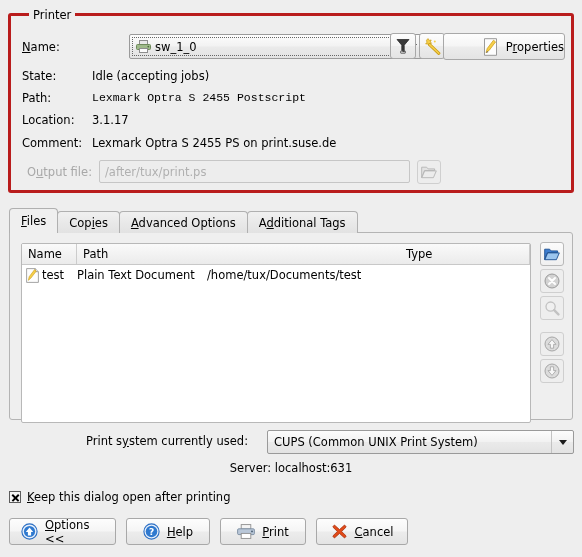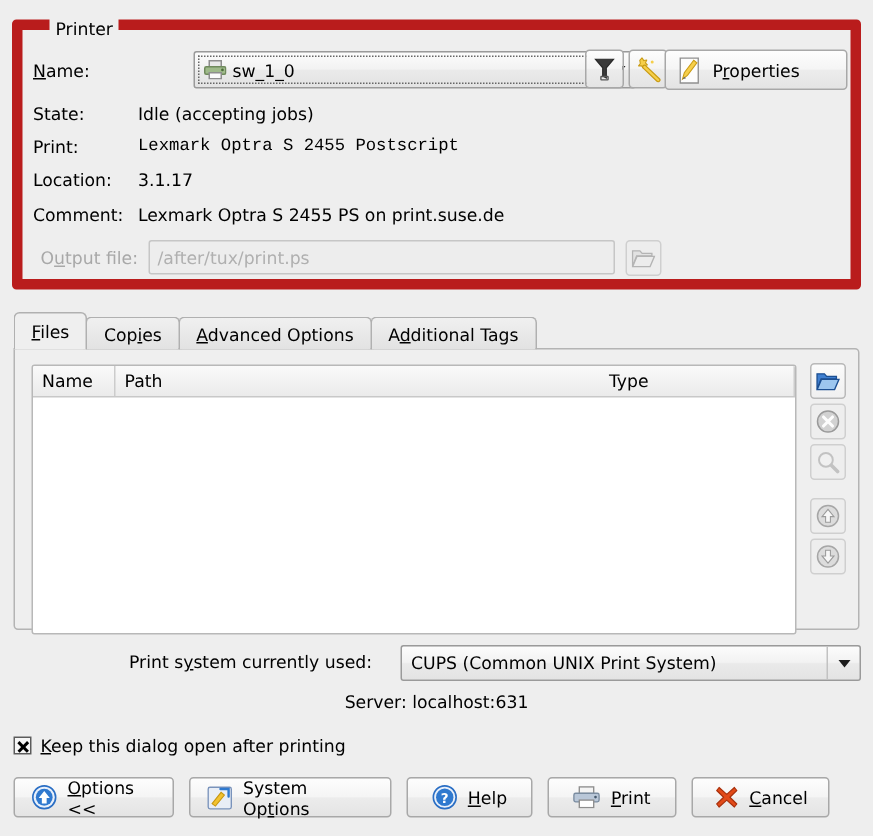--- a/index.html
+++ b/index.html
@@ -19,21 +19,21 @@
   }
   .u { text-decoration: underline; }
 
   
   .groupbox {
     position: absolute;
     left: 8px;
     top: 13px;
     width: 566px;
     height: 180px;
-    border: 7px solid #b91c1c;
+    border: 3px solid #b91c1c;
     border-radius: 3px;
     box-sizing: border-box;
   }
   .groupbox-title {
     position: absolute;
     left: 18px;
     top: -8px;
     background: #eeeeee;
     padding: 0 4px;
     font-size: 11.5px;
@@ -116,21 +116,21 @@
     color: #000;
     font-family: inherit;
   }
 
   .btn-properties {
     position: absolute;
     left: 443px;
     top: 33px;
     width: 122px;
     height: 27px;
-    justify-content: flex-start;
+    justify-content: flex-end;
     padding-left: 7px;
   }
 
   
   .outfile-input {
     position: absolute;
     left: 99px;
     top: 160px;
     width: 311px;
     height: 23px;
@@ -400,21 +400,21 @@
       <path d="M4 14.8 L5.2 10.5 L11.5 2.2 L13.6 3.9 L7.3 12.2 Z" fill="#f6cf4a" stroke="#c99b14" stroke-width="0.7"></path>
       <path d="M4 14.8 L5.2 13.1 L6.4 14.2 Z" fill="#6a6a6a"></path>
     </svg>
   </span>
   <span>P<span class="u">r</span>operties</span>
 </div>
 
 <div class="row lbl" style="left:22px; top:69px;">State:</div>
 <div class="row lbl" style="left:92px; top:69px;">Idle (accepting jobs)</div>
 
-<div class="row lbl" style="left:22px; top:91px;">Print:</div>
+<div class="row lbl" style="left:22px; top:91px;">Path:</div>
 <div class="row lbl" style="left:92px; top:91px;font-family:Liberation Mono, monospace;">Lexmark Optra S 2455 Postscript</div>
 
 <div class="row lbl" style="left:22px; top:113px;">Location:</div>
 <div class="row lbl" style="left:92px; top:113px;">3.1.17</div>
 
 <div class="row lbl" style="left:22px; top:136px;">Comment:</div>
 <div class="row lbl" style="left:92px; top:136px;">Lexmark Optra S 2455 PS on print.suse.de</div>
 
 <div class="row lbl disabled" style="left:27px; top:165px;">O<span class="u">u</span>tput file:</div>
 <div class="outfile-input" title="/home/tux/print.ps">
@@ -444,20 +444,34 @@
     </div>
 </div>
 
 <div class="tabpanel">
 
   <div class="listview">
     <div class="lv-header">
       <div class="lv-th c-name">Name</div>
       <div class="lv-th c-path">Path</div>
       <div class="lv-th c-type">Type</div>
+    </div>
+    <div class="lv-row">
+      <div class="lv-cell c-name">
+        <span class="ico">
+          <svg width="13" height="15" viewBox="0 0 13 15">
+            <path d="M0.6 0.6 H9.2 L12.4 3.7 V14.4 H0.6 Z" fill="#fdfdfd" stroke="#9a9a9a" stroke-width="0.9"></path>
+            <path d="M9.2 0.6 V3.7 H12.4" fill="#e4e4e4" stroke="#9a9a9a" stroke-width="0.9"></path>
+            <path d="M2.4 12.3 L3.2 8.7 L8.6 1.6 L10.3 3.0 L4.9 10.1 Z" fill="#f6cf4a" stroke="#c99b14" stroke-width="0.6"></path>
+          </svg>
+        </span>
+        <span>test</span>
+      </div>
+      <div class="lv-cell c-type">Plain Text Document</div>
+      <div class="lv-cell c-path">/home/tux/Documents/test</div>
     </div>
   </div>
 
   <div class="side-tools">
     <div class="side-btn">
       <span class="ico">
         <svg width="16" height="14" viewBox="0 0 16 14">
           <path d="M0.7 12.6 V2.2 H5.6 L7.1 3.9 H13.6 V5.6 H3.4 L0.7 12.6 Z" fill="#3f7fd0" stroke="#1c4f92" stroke-width="0.9"></path>
           <path d="M0.8 12.7 L3.7 5.9 H15.3 L12.4 12.7 Z" fill="#9cc6ef" stroke="#1c4f92" stroke-width="0.9"></path>
         </svg>
@@ -519,30 +533,20 @@
     <span class="ico">
       <svg width="17" height="17" viewBox="0 0 17 17">
         <circle cx="8.5" cy="8.5" r="7.6" fill="#e8f0fb" stroke="#2a6ec4" stroke-width="1.1"></circle>
         <circle cx="8.5" cy="8.5" r="5.6" fill="#2f79cf"></circle>
         <path d="M8.5 4.4 L12.2 9.0 H10.1 V12.6 H6.9 V9.0 H4.8 Z" fill="#ffffff"></path>
       </svg>
     </span>
     <span><span class="u">O</span>ptions &lt;&lt;</span>
   </div>
 
-  <div class="btn btn-bottom" style="width:135px;">
-    <span class="ico">
-      <svg width="17" height="16" viewBox="0 0 17 16">
-        <rect x="0.8" y="0.8" width="15.4" height="14.4" rx="1.2" fill="#e9eef6" stroke="#7a93bb" stroke-width="0.9"></rect>
-        <path d="M3.4 11.8 L9.4 4.2 L11.6 6.0 L5.6 13.4 Z" fill="#f2c230" stroke="#c7960f" stroke-width="0.7"></path>
-        <path d="M9.0 2.0 L14.4 2.0 L14.4 7.0" fill="none" stroke="#2f79cf" stroke-width="1.6" stroke-linecap="round"></path>
-      </svg>
-    </span>
-    <span>System Op<span class="u">t</span>ions</span>
-  </div>
 
   <div class="btn btn-bottom" style="width:84px;">
     <span class="ico">
       <svg width="17" height="17" viewBox="0 0 17 17">
         <circle cx="8.5" cy="8.5" r="7.6" fill="#e8f0fb" stroke="#2a6ec4" stroke-width="1.1"></circle>
         <circle cx="8.5" cy="8.5" r="5.8" fill="#2f79cf"></circle>
         <text x="8.5" y="12.2" font-family="DejaVu Sans, sans-serif" font-size="9" font-weight="bold" fill="#ffffff" text-anchor="middle">?</text>
       </svg>
     </span>
     <span><span class="u">H</span>elp</span>

